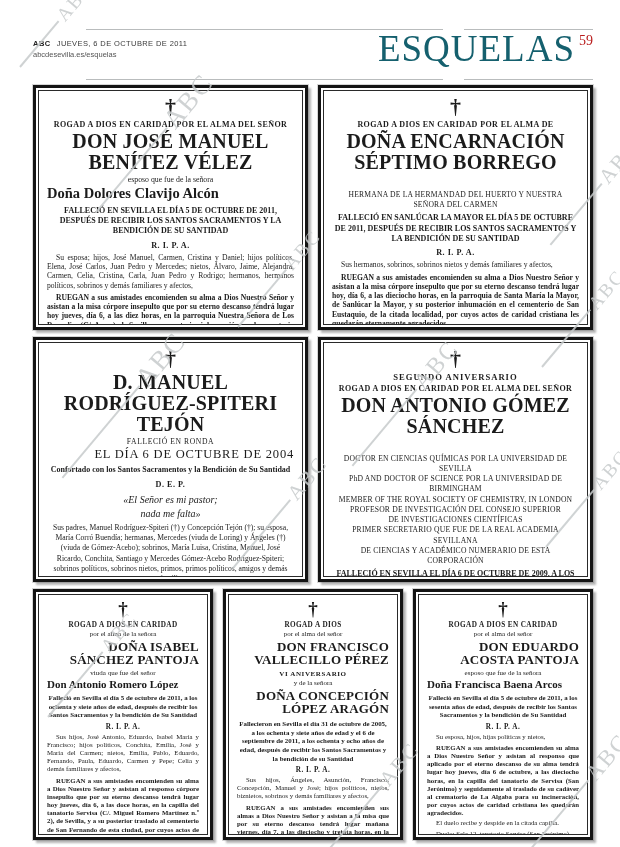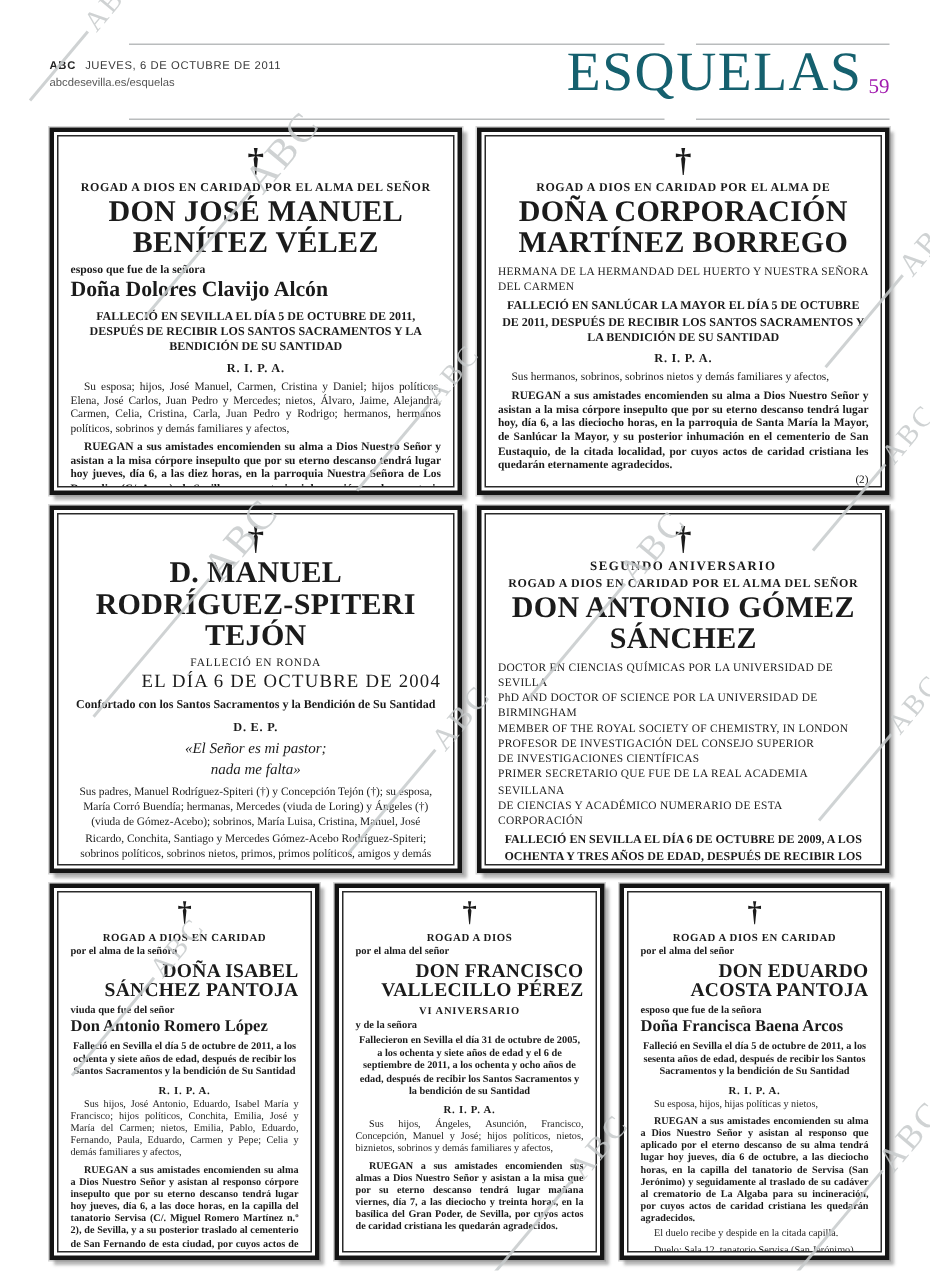--- a/index.html
+++ b/index.html
@@ -19,21 +19,21 @@
 
   .hdr-left { position:absolute; left:33px; top:38px; font-size:7.5px; line-height:1.5; color:#3a3a3a; font-family:"Liberation Sans", sans-serif; }
   .hdr-abc { font-weight:bold; color:#222; margin-right:6px; letter-spacing:0.5px; }
   .hdr-date { letter-spacing:0.4px; }
   .hdr-url { color:#555; }
   .hdr-right { position:absolute; right:27px; top:30px; display:flex; align-items:flex-start; gap:4px; }
   .hdr-section {
     font-size:37px; line-height:1; color:#15606e;
     letter-spacing:1px; font-weight:500;
   }
-  .hdr-page { font-size:14px; color:#a21caf; margin-top:21px; }
+  .hdr-page { font-size:14px; color:#b91c1c; margin-top:3px; }
 
   .paper { position:absolute; left:33px; right:27px; top:85px; }
   .row { display:flex; gap:10px; margin-bottom:7px; align-items:stretch; }
   .row[data-row="0"] .card, .row[data-row="1"] .card { height:245px; }
   .row[data-row="2"] .card { height:251px; }
 
   .card {
     flex:1; background:#fff;
     border:3px solid #141414;
     box-shadow:3px 3px 2px rgba(90,90,90,.45), 0 0 0 1px #d6d6d6;
@@ -44,27 +44,27 @@
     height:100%;
     padding:4px 8px 4px 8px;
     display:flex; flex-direction:column;
     overflow:hidden;
   }
   .blk { width:100%; }
   .blk-cross { text-align:center; font-size:22px; line-height:1.05; font-weight:bold; }
   .narrow .blk-cross { font-size:19px; }
   .blk-rogad { text-align:center; font-weight:bold; font-size:8px; letter-spacing:0.4px; margin-top:2px; }
   .narrow .blk-rogad { font-size:7.2px; }
-  .blk-rel { font-weight:bold; font-size:7.8px; margin-top:1px; }
+  .blk-rel { text-align:center; font-weight:normal; font-size:7.8px; margin-top:1px; }
   .narrow .blk-rel { font-size:7px; }
   .blk-name { text-align:center; font-weight:bold; font-size:20px; line-height:1.04; margin:2px 0 1px; letter-spacing:0.2px; }
   .narrow .blk-name { font-size:13px;text-align:right; }
   .blk-subname { font-weight:bold; font-size:14.5px; margin:1px 0; }
   .narrow .blk-subname { font-size:11px; }
-  .blk-title { font-size:7.6px; line-height:1.35; margin-top:2px; white-space:pre-line; letter-spacing:0.2px; }
+  .blk-title { text-align:center; font-size:7.6px; line-height:1.35; margin-top:16px; white-space:pre-line; letter-spacing:0.2px; }
   .blk-anniv { text-align:center; font-weight:bold; font-size:8.6px; letter-spacing:1px; margin-top:2px; }
   .blk-small { text-align:center; font-size:7.6px; letter-spacing:0.6px; margin-top:2px; }
   .narrow .blk-small { font-size:7px; font-weight:bold; }
   .blk-datebig { text-align:right; font-size:12.5px; letter-spacing:0.8px; margin-top:1px; }
   .blk-fallecio { text-align:center; font-weight:bold; font-size:8px; line-height:1.3; margin-top:3px; }
   .narrow .blk-fallecio { font-size:6.9px; line-height:1.25; }
   .blk-ripa { text-align:center; font-weight:bold; font-size:8.2px; margin:4px 0 3px; letter-spacing:0.5px; }
   .narrow .blk-ripa { font-size:7.2px; margin:3px 0 2px; }
   .blk-quote { text-align:center; font-style:italic; font-size:10px; line-height:1.4; white-space:pre-line; margin:1px 0 2px; }
   .blk-body, .blk-plea, .blk-note { font-size:7.6px; line-height:1.22; text-align:justify; text-indent:9px; }
@@ -113,21 +113,21 @@
           <div class="blk blk-fallecio">FALLECIÓ EN SEVILLA EL DÍA 5 DE OCTUBRE DE 2011, DESPUÉS DE RECIBIR LOS SANTOS SACRAMENTOS Y LA BENDICIÓN DE SU SANTIDAD</div>
           <div class="blk blk-ripa">R. I. P. A.</div>
           <div class="blk blk-body">Su esposa; hijos, José Manuel, Carmen, Cristina y Daniel; hijos políticos, Elena, José Carlos, Juan Pedro y Mercedes; nietos, Álvaro, Jaime, Alejandra, Carmen, Celia, Cristina, Carla, Juan Pedro y Rodrigo; hermanos, hermanos políticos, sobrinos y demás familiares y afectos,</div>
           <div class="blk blk-plea">RUEGAN a sus amistades encomienden su alma a Dios Nuestro Señor y asistan a la misa córpore insepulto que por su eterno descanso tendrá lugar hoy jueves, día 6, a las diez horas, en la parroquia Nuestra Señora de Los Remedios (C/. Arcos), de Sevilla, y su posterior inhumación en el cementerio San Fernando de la citada localidad, por cuyos actos de caridad cristiana les quedarán agradecidos.</div>
         </div>
       </div>
       <div class="card wide">
         <div class="frame">
           <div class="blk blk-cross">†</div>
           <div class="blk blk-rogad">ROGAD A DIOS EN CARIDAD POR EL ALMA DE</div>
-          <div class="blk blk-name">DOÑA CORPORACIÓN MARTÍNEZ BORREGO</div>
+          <div class="blk blk-name">DOÑA ENCARNACIÓN SÉPTIMO BORREGO</div>
           <div class="blk blk-title">HERMANA DE LA HERMANDAD DEL HUERTO Y NUESTRA SEÑORA DEL CARMEN</div>
           <div class="blk blk-fallecio">FALLECIÓ EN SANLÚCAR LA MAYOR EL DÍA 5 DE OCTUBRE DE 2011, DESPUÉS DE RECIBIR LOS SANTOS SACRAMENTOS Y LA BENDICIÓN DE SU SANTIDAD</div>
           <div class="blk blk-ripa">R. I. P. A.</div>
           <div class="blk blk-body">Sus hermanos, sobrinos, sobrinos nietos y demás familiares y afectos,</div>
           <div class="blk blk-plea">RUEGAN a sus amistades encomienden su alma a Dios Nuestro Señor y asistan a la misa córpore insepulto que por su eterno descanso tendrá lugar hoy, día 6, a las dieciocho horas, en la parroquia de Santa María la Mayor, de Sanlúcar la Mayor, y su posterior inhumación en el cementerio de San Eustaquio, de la citada localidad, por cuyos actos de caridad cristiana les quedarán eternamente agradecidos.</div>
           <div class="blk blk-ref">(2)</div>
         </div>
       </div>
     </div>
   <div class="row" data-row="1">
@@ -177,20 +177,21 @@
         </div>
       </div>
       <div class="card narrow">
         <div class="frame">
           <div class="blk blk-cross">†</div>
           <div class="blk blk-rogad">ROGAD A DIOS</div>
           <div class="blk blk-rel">por el alma del señor</div>
           <div class="blk blk-name">DON FRANCISCO VALLECILLO PÉREZ</div>
           <div class="blk blk-small">VI ANIVERSARIO</div>
           <div class="blk blk-rel">y de la señora</div>
+          <div class="blk blk-name">DOÑA CONCEPCIÓN LÓPEZ ARAGÓN</div>
           <div class="blk blk-fallecio">Fallecieron en Sevilla el día 31 de octubre de 2005, a los ochenta y siete años de edad y el 6 de septiembre de 2011, a los ochenta y ocho años de edad, después de recibir los Santos Sacramentos y la bendición de su Santidad</div>
           <div class="blk blk-ripa">R. I. P. A.</div>
           <div class="blk blk-body">Sus hijos, Ángeles, Asunción, Francisco, Concepción, Manuel y José; hijos políticos, nietos, biznietos, sobrinos y demás familiares y afectos,</div>
           <div class="blk blk-plea">RUEGAN a sus amistades encomienden sus almas a Dios Nuestro Señor y asistan a la misa que por su eterno descanso tendrá lugar mañana viernes, día 7, a las dieciocho y treinta horas, en la basílica del Gran Poder, de Sevilla, por cuyos actos de caridad cristiana les quedarán agradecidos.</div>
         </div>
       </div>
       <div class="card narrow">
         <div class="frame">
           <div class="blk blk-cross">†</div>
           <div class="blk blk-rogad">ROGAD A DIOS EN CARIDAD</div>

